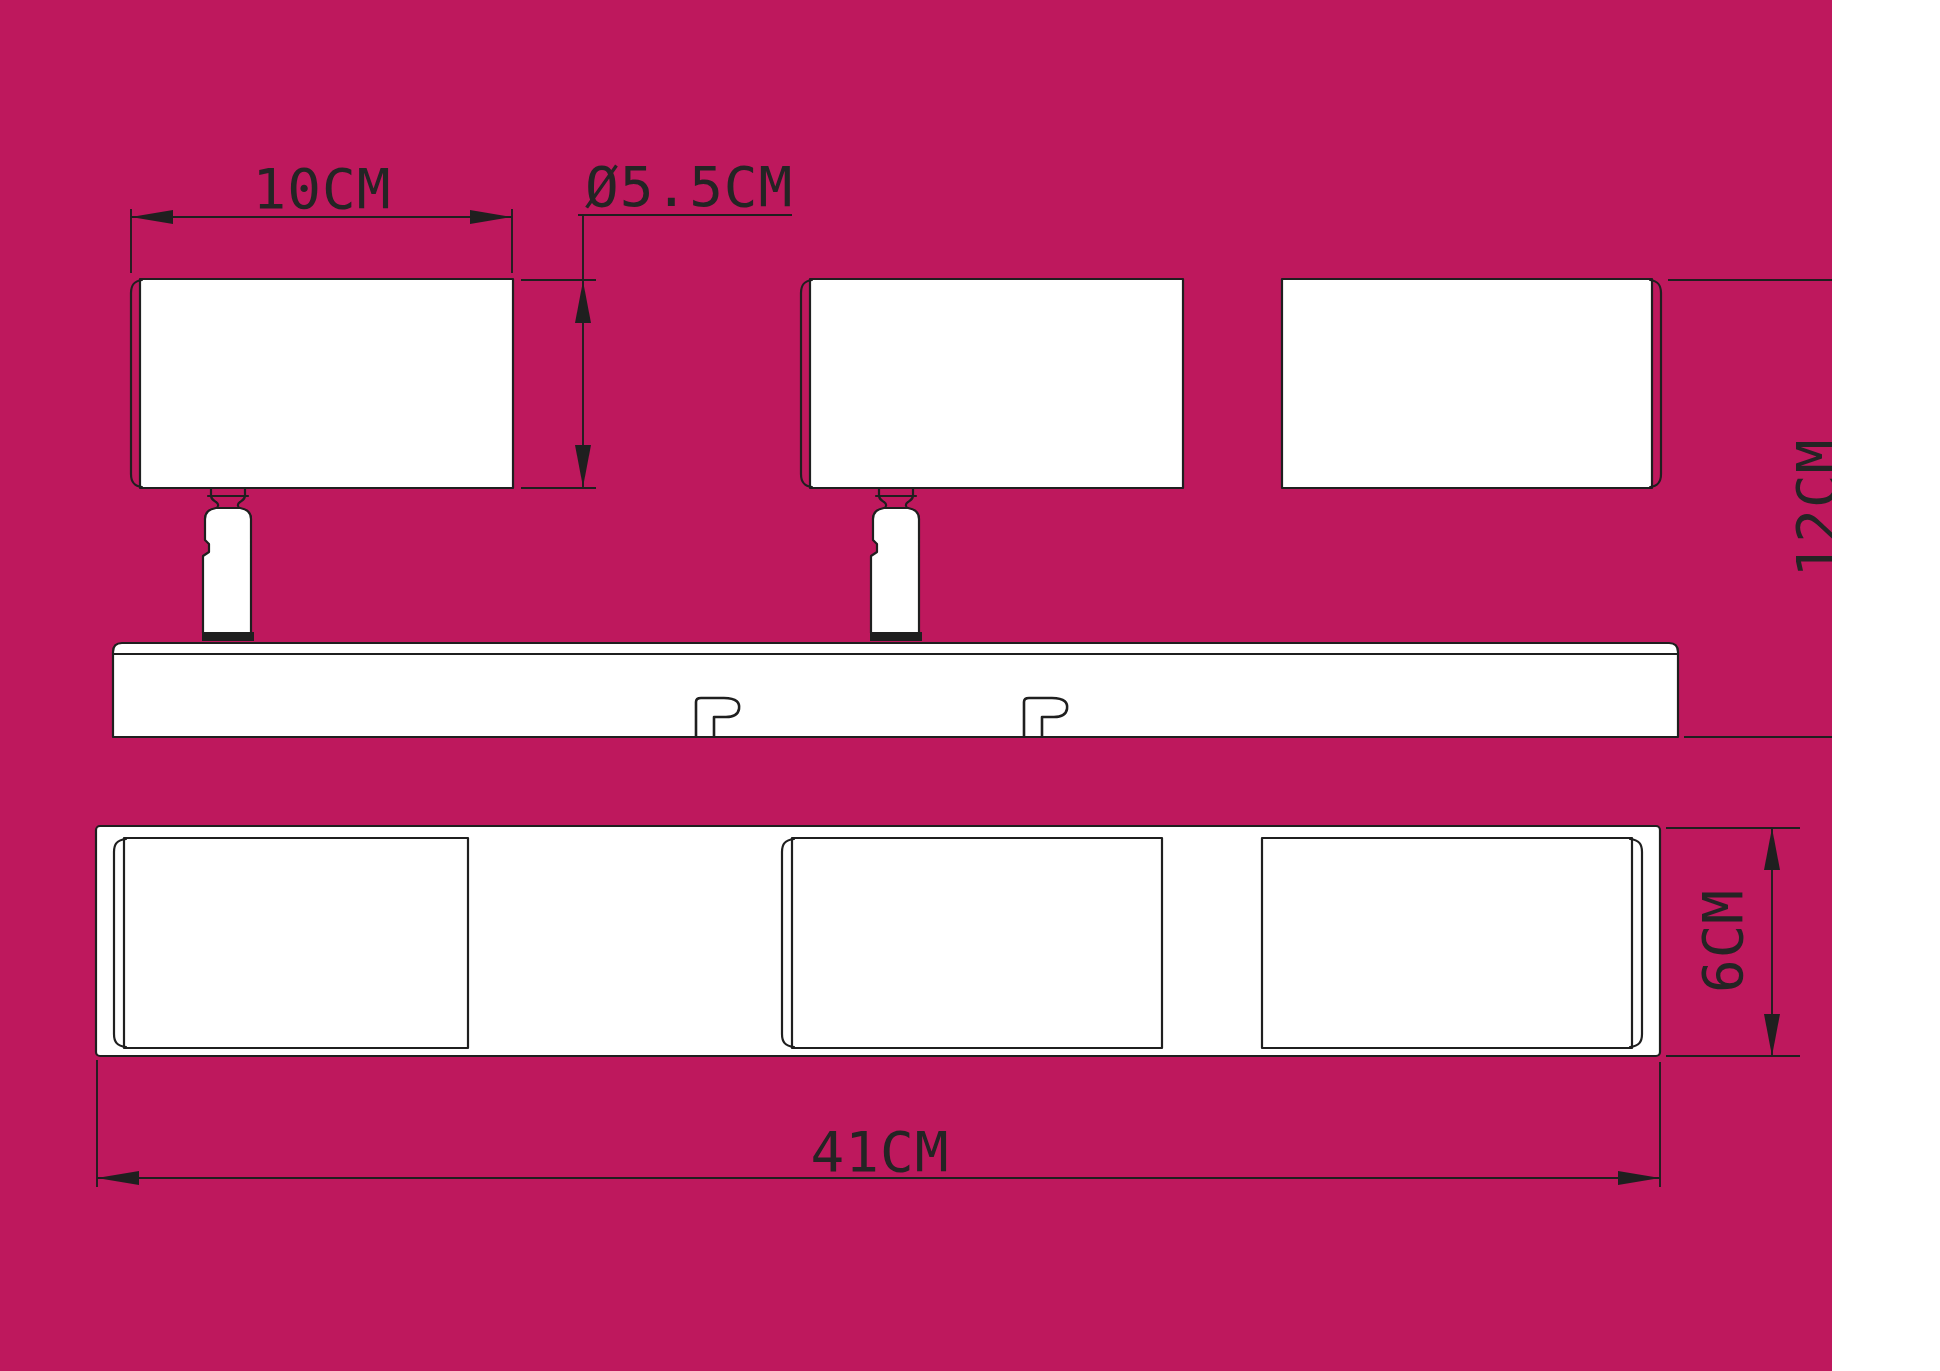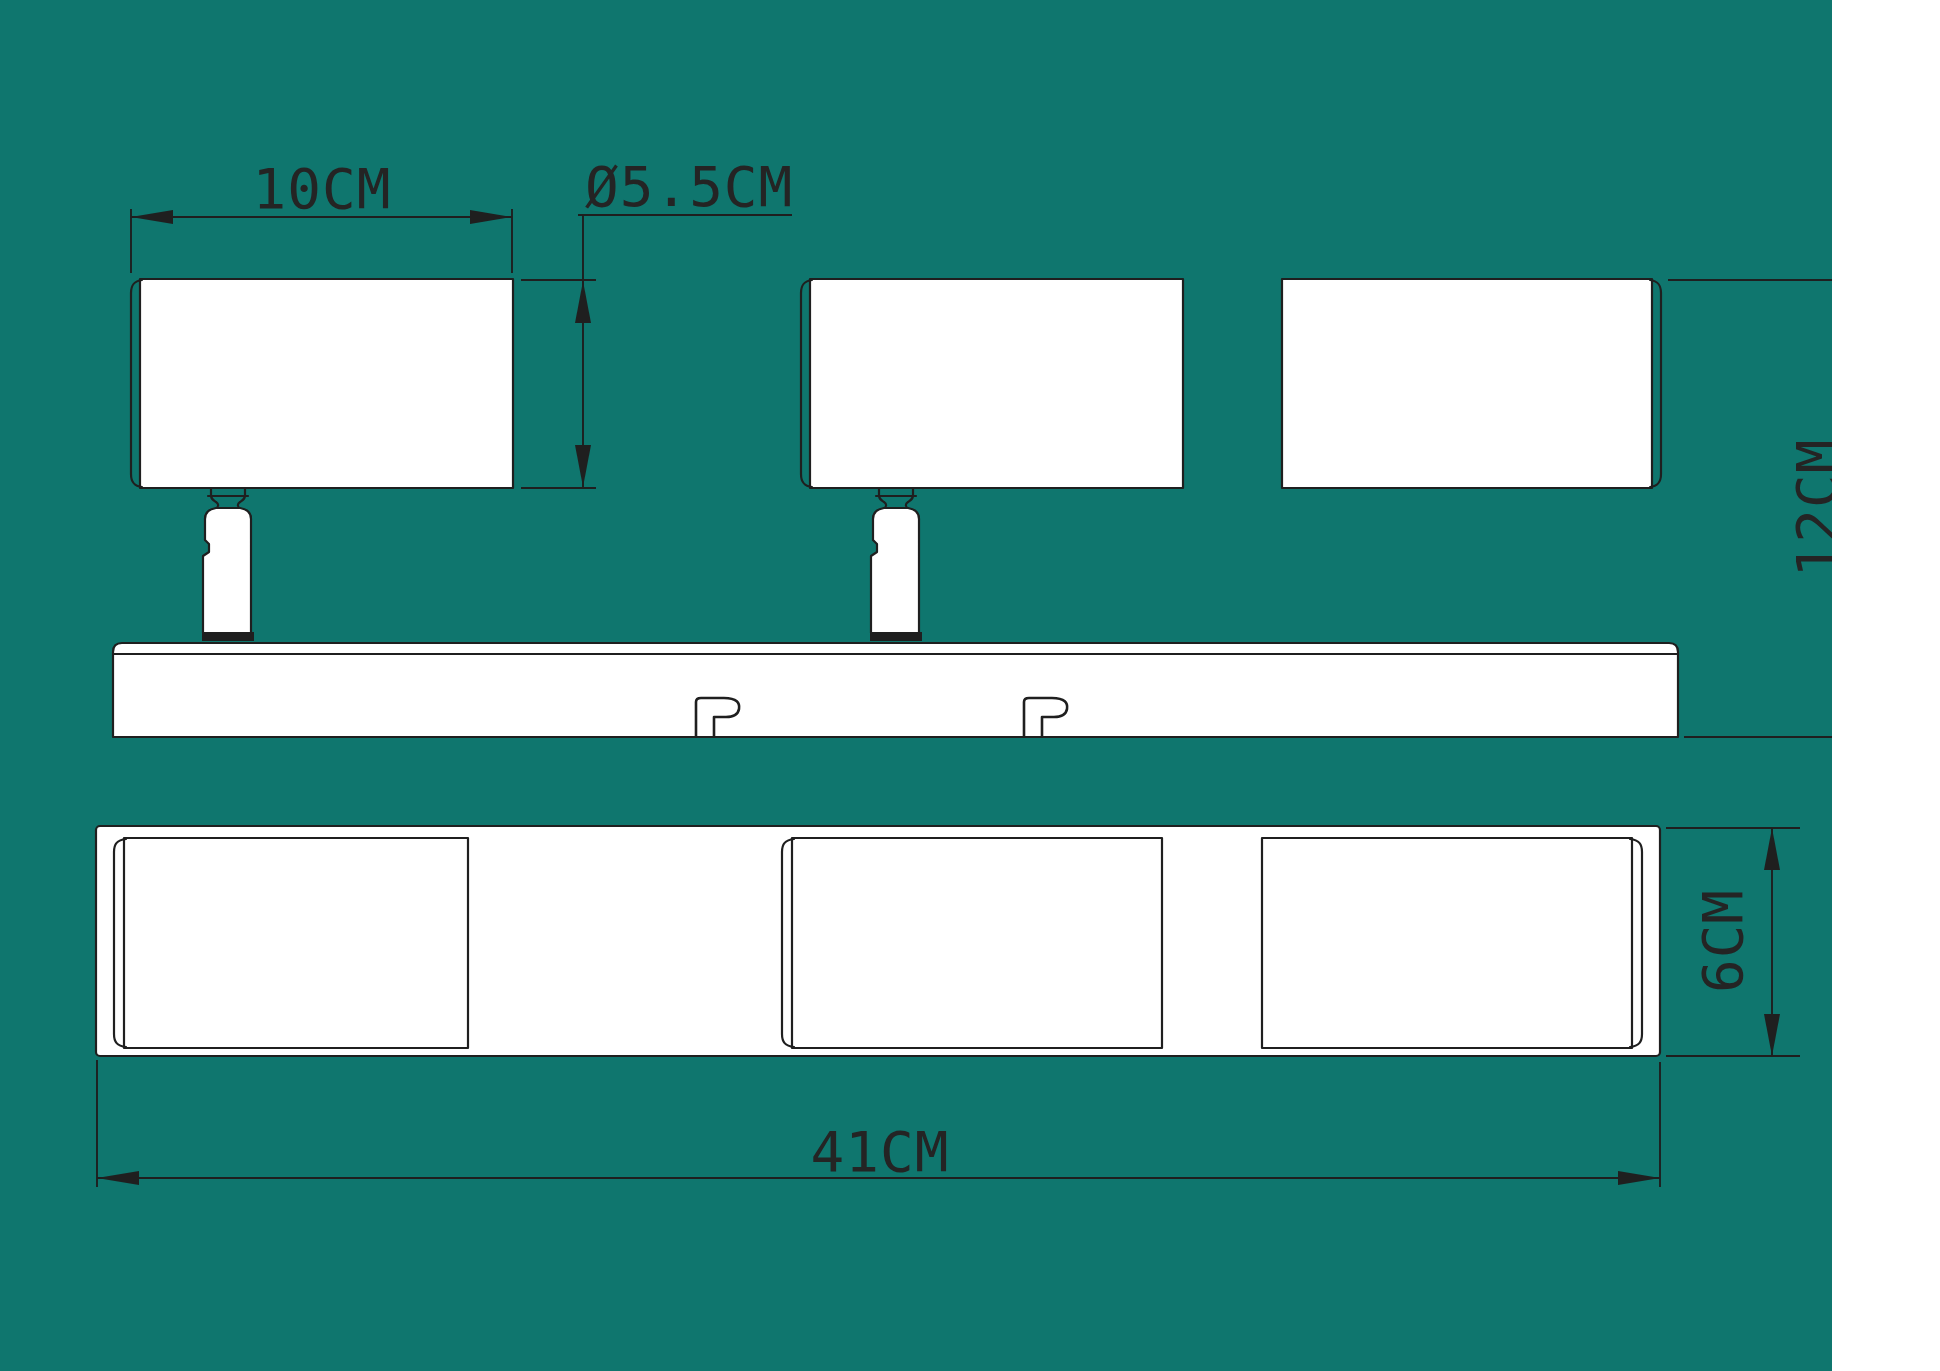--- a/index.html
+++ b/index.html
@@ -1,16 +1,16 @@
 <!DOCTYPE html>
 <html><head>
 <meta charset="utf-8">
 <style>
   html,body{margin:0;padding:0;background:#ffffff;}
-  .page{width:1832px;height:1371px;background:#0f766e;position:relative;overflow:hidden;}
+  .page{width:1832px;height:1371px;background:#be185d;position:relative;overflow:hidden;}
   svg{display:block;}
   .ln{stroke:#1f1f1f;stroke-width:2.2;fill:none;stroke-linecap:round;stroke-linejoin:round;}
   .shape{stroke:#1f1f1f;stroke-width:2.2;fill:#ffffff;stroke-linejoin:round;}
   .thick{stroke:#1f1f1f;stroke-width:2.6;fill:none;stroke-linecap:round;stroke-linejoin:round;}
   .solid{fill:#1f1f1f;stroke:none;}
   .dim{stroke:#1f1f1f;stroke-width:1.9;fill:none;stroke-linecap:butt;}
   .arrow{fill:#1f1f1f;stroke:none;}
   .dimtext{font-family:"DejaVu Sans Mono", monospace;font-size:56px;fill:#242424;letter-spacing:1px;}
 </style>
 </head>

